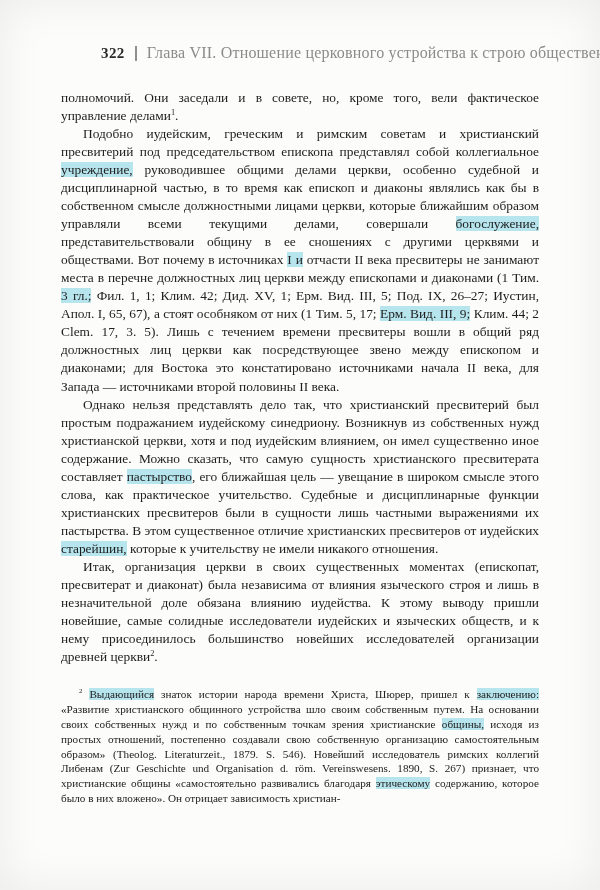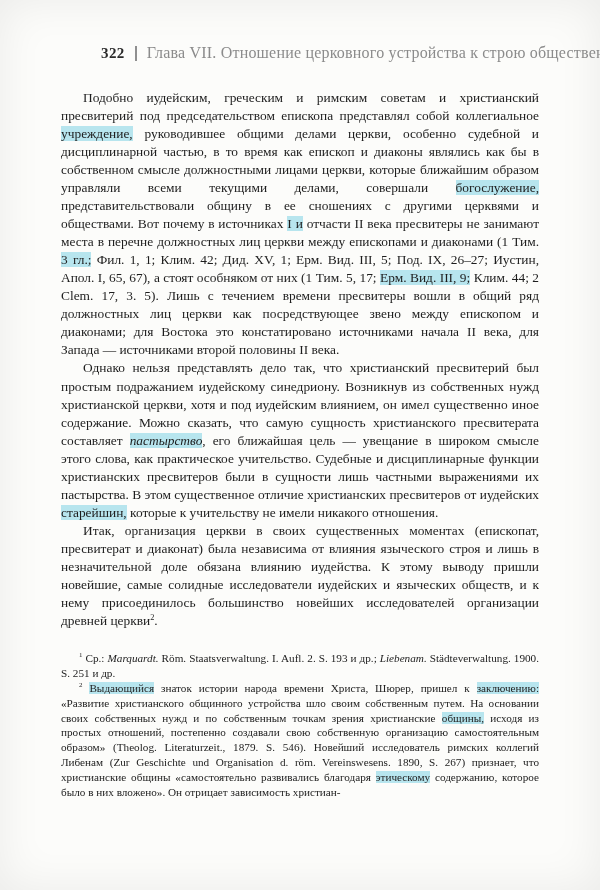--- a/index.html
+++ b/index.html
@@ -46,21 +46,21 @@
   }
   .body-text {
     font-size: 13.4px;
     line-height: 1.345;
     text-align: justify;
   }
   .para { margin: 0; }
   .para.indent { text-indent: 22px; }
   sup { font-size: 0.62em; line-height: 0; }
   .hl { background: var(--highlight, #b7e5ee); }
-  .it { font-style: italic; }
+  .it { }
   .footnotes {
     margin-top: 21px;
     font-size: 11.2px;
     line-height: 1.33;
     text-align: justify;
     color: #222;
   }
   .footnote { margin: 0; text-indent: 18px; }
 </style>
 </head>
@@ -68,23 +68,23 @@
 
 <div class="page">
 
   <div class="header">
     <span class="pagenum">322</span>
     <span class="hdr-div"></span>
     <span class="running">Глава VII. Отношение церковного устройства к строю общественному. . .</span>
   </div>
 
   <div class="body-text">
+    <p class="para"><span>полномочий. Они заседали и в совете, но, кроме того, вели фактическое управление делами</span><sup>1</sup><span>.</span></p>
     <p class="para indent"><span>Подобно иудейским, греческим и римским советам и христианский пресвитерий под председательством епископа представлял собой коллегиальное </span><span class="hl">учреждение,</span><span> руководившее общими делами церкви, особенно судебной и дисциплинарной частью, в то время как епископ и диаконы являлись как бы в собственном смысле должностными лицами церкви, которые ближайшим образом управляли всеми текущими делами, совершали </span><span class="hl">богослужение,</span><span> представительствовали общину в ее сношениях с другими церквями и обществами. Вот почему в источниках </span><span class="hl">I и</span><span> отчасти II века пресвитеры не занимают места в перечне должностных лиц церкви между епископами и диаконами (1 Тим. </span><span class="hl">3 гл.;</span><span> Фил. 1, 1; Клим. 42; Дид. XV, 1; Ерм. Вид. III, 5; Под. IX, 26–27; Иустин, Апол. I, 65, 67), а стоят особняком от них (1 Тим. 5, 17; </span><span class="hl">Ерм. Вид. III, 9;</span><span> Клим. 44; 2 Clem. 17, 3. 5). Лишь с течением времени пресвитеры вошли в общий ряд должностных лиц церкви как посредствующее звено между епископом и диаконами; для Востока это констатировано источниками начала II века, для Запада — источниками второй половины II века.</span></p>
     <p class="para indent"><span>Однако нельзя представлять дело так, что христианский пресвитерий был простым подражанием иудейскому синедриону. Возникнув из собственных нужд христианской церкви, хотя и под иудейским влиянием, он имел существенно иное содержание. Можно сказать, что самую сущность христианского пресвитерата составляет </span><span class="hl it">пастырство</span><span>, его ближайшая цель — увещание в широком смысле этого слова, как практическое учительство. Судебные и дисциплинарные функции христианских пресвитеров были в сущности лишь частными выражениями их пастырства. В этом существенное отличие христианских пресвитеров от иудейских </span><span class="hl">старейшин,</span><span> которые к учительству не имели никакого отношения.</span></p>
     <p class="para indent"><span>Итак, организация церкви в своих существенных моментах (епископат, пресвитерат и диаконат) была независима от влияния языческого строя и лишь в незначительной доле обязана влиянию иудейства. К этому выводу пришли новейшие, самые солидные исследователи иудейских и языческих обществ, и к нему присоединилось большинство новейших исследователей организации древней церкви</span><sup>2</sup><span>.</span></p>
   </div>
 
   <div class="footnotes">
-    <p class="footnote"><sup>1</sup><span> Ср.: </span><span class="it">Marquardt.</span><span> Röm. Staatsverwaltung. I. Aufl. 2. S. 193 и др.; </span><span class="it">Liebenam.</span><span> Städteverwaltung. 1900. S. 251 и др.</span></p>
     <p class="footnote"><sup>2</sup><span> </span><span class="hl">Выдающийся</span><span> знаток истории народа времени Христа, Шюрер, пришел к </span><span class="hl">заключению:</span><span> «Развитие христианского общинного устройства шло своим собственным путем. На основании своих собственных нужд и по собственным точкам зрения христианские </span><span class="hl">общины,</span><span> исходя из простых отношений, постепенно создавали свою собственную организацию самостоятельным образом» (Theolog. Literaturzeit., 1879. S. 546). Новейший исследователь римских коллегий Либенам (Zur Geschichte und Organisation d. röm. Vereinswesens. 1890, S. 267) признает, что христианские общины «самостоятельно развивались благодаря </span><span class="hl">этическому</span><span> содержанию, которое было в них вложено». Он отрицает зависимость христиан-</span></p>
   </div>
 
 </div>
 
 </body></html>

